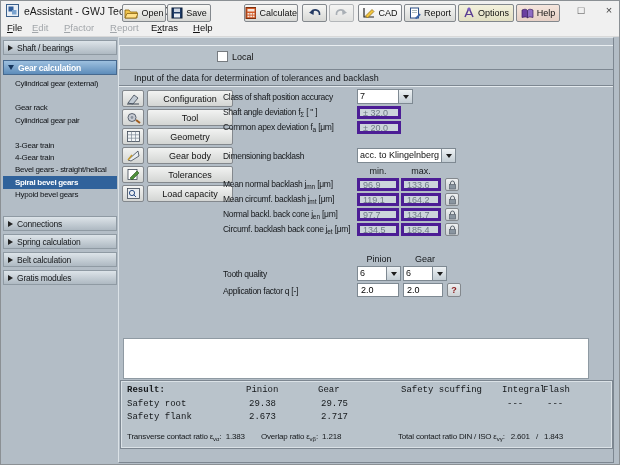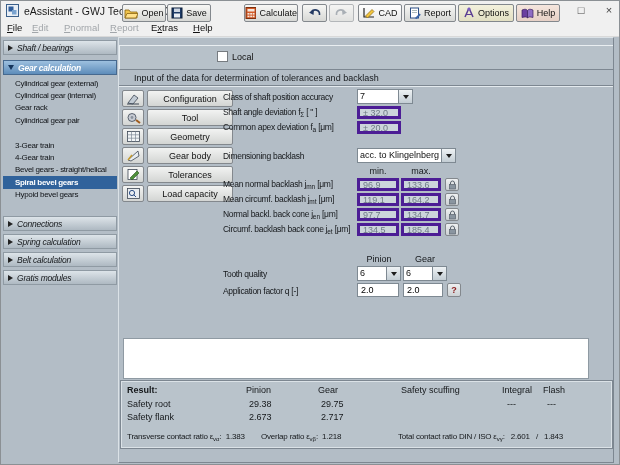--- a/index.html
+++ b/index.html
@@ -16,21 +16,21 @@
   .winbtn.min{left:538px;} .winbtn.max{left:570px;} .winbtn.close{left:598px;}
   
   .menubar{position:absolute;left:0;top:19px;width:100%;height:16px;background:#f0f0f0;border-bottom:1px solid #d9d9d9;}
   .menu-item{position:absolute;top:2px;font-size:9.5px;color:#111;white-space:nowrap;}
   .menu-item.disabled{color:#a2a6aa;}
   .menu-item .ul{text-decoration:underline;}
   
   .side-header{
     position:absolute;left:2px;width:114px;height:15px;box-sizing:border-box;
     background:linear-gradient(#dde4e9,#aeb9c2);border:1px solid #8f9aa3;
-    font-size:8.5px;color:#15181b;display:flex;align-items:center;padding-left:4px;white-space:nowrap;letter-spacing:-0.2px;font-style:italic;
+    font-size:8.5px;color:#15181b;display:flex;align-items:center;padding-left:4px;white-space:nowrap;letter-spacing:-0.2px;
   }
   .side-header.expanded{background:linear-gradient(#9dc0df,#5d8cba);color:#fff;font-weight:bold;border-color:#46698f;}
   .tri-right{width:0;height:0;border-top:3.5px solid transparent;border-bottom:3.5px solid transparent;border-left:5px solid #222;margin-right:4px;flex:0 0 auto;}
   .tri-down{width:0;height:0;border-left:3.5px solid transparent;border-right:3.5px solid transparent;border-top:5px solid #15355c;margin-right:4px;flex:0 0 auto;}
   .side-item{
     position:absolute;left:2px;width:114px;height:12.4px;box-sizing:border-box;
     font-size:8px;letter-spacing:-0.3px;color:#101317;display:flex;align-items:center;
     padding-left:12px;white-space:nowrap;overflow:hidden;
   }
   .side-item.selected{background:#30629b;color:#fff;font-weight:bold;}
@@ -73,21 +73,21 @@
   .sq-btn{position:absolute;width:14px;height:13px;box-sizing:border-box;border:1px solid #83888d;border-radius:2px;
     background:linear-gradient(#eef0f1,#ccd1d4);display:flex;align-items:center;justify-content:center;cursor:default;}
   .q-btn{font-size:9px;font-weight:bold;color:#8b1a1a;height:14px;}
   input.edit{position:absolute;height:14px;box-sizing:border-box;border:1px solid #7e8992;background:#fff;
     font-family:"Liberation Sans",sans-serif;font-size:9px;color:#000;padding:0 3px;margin:0;}
   
   .white-box{position:absolute;left:122px;top:337px;width:466px;height:41px;background:#fff;border:1px solid #8f9aa3;box-sizing:border-box;}
   
   .result-panel{position:absolute;left:119px;top:379px;width:493px;height:69px;box-sizing:border-box;
     background:#b9c3cb;border:1px solid #7d8791;box-shadow:inset 0 0 0 1px #dbe2e7;}
-  .r-text{position:absolute;font-size:9px;color:#15181b;white-space:nowrap;}
+  .r-text{position:absolute;font-size:9px;color:#15181b;white-space:nowrap;font-family:Liberation Mono, monospace;}
   .r-text.bold{font-weight:bold;}
   .r-ratio{position:absolute;font-size:8px;letter-spacing:-0.2px;color:#15181b;white-space:pre;}
   .r-ratio sub{font-size:6px;vertical-align:-2px;letter-spacing:0;}
 </style>
 </head>
 <body>
 
 <div id="window">
 
   <div class="titlebar">
@@ -98,36 +98,35 @@
     </svg>
     <span class="title">eAssistant - GWJ Technology GmbH</span>
     <span class="winbtn min">–</span>
     <span class="winbtn max">□</span>
     <span class="winbtn close">×</span>
   </div>
 
   <div class="menubar">
     <span class="menu-item" style="left:6px"><span></span><span class="ul">F</span><span>ile</span></span>
     <span class="menu-item disabled" style="left:31px"><span></span><span class="ul">E</span><span>dit</span></span>
-    <span class="menu-item disabled" style="left:63px"><span></span><span class="ul">P</span><span>normal</span></span>
+    <span class="menu-item disabled" style="left:63px"><span></span><span class="ul">P</span><span>factor</span></span>
     <span class="menu-item disabled" style="left:109px"><span></span><span class="ul">R</span><span>eport</span></span>
     <span class="menu-item" style="left:150px"><span>E</span><span class="ul">x</span><span>tras</span></span>
     <span class="menu-item" style="left:192px"><span></span><span class="ul">H</span><span>elp</span></span>
   </div>
 
   <div class="side-header" style="top:39px">
     <span class="tri-right"></span>
     <span>Shaft / bearings</span>
   </div>
   <div class="side-header expanded" style="top:59px">
     <span class="tri-down"></span>
     <span>Gear calculation</span>
   </div>
   <div class="side-item" style="top:76px">Cylindrical gear (external)</div>
-  <div class="side-item" style="top:88.4px">Cylindrical gear (internal)</div>
   <div class="side-item" style="top:100.8px">Gear rack</div>
   <div class="side-item" style="top:113.2px">Cylindrical gear pair</div>
   <div class="side-item" style="top:138px">3-Gear train</div>
   <div class="side-item" style="top:150.4px">4-Gear train</div>
   <div class="side-item" style="top:162.8px">Bevel gears - straight/helical</div>
   <div class="side-item selected" style="top:175.2px">Spiral bevel gears</div>
   <div class="side-item" style="top:187.6px">Hypoid bevel gears</div>
   <div class="side-header" style="top:215px">
     <span class="tri-right"></span>
     <span>Connections</span>

